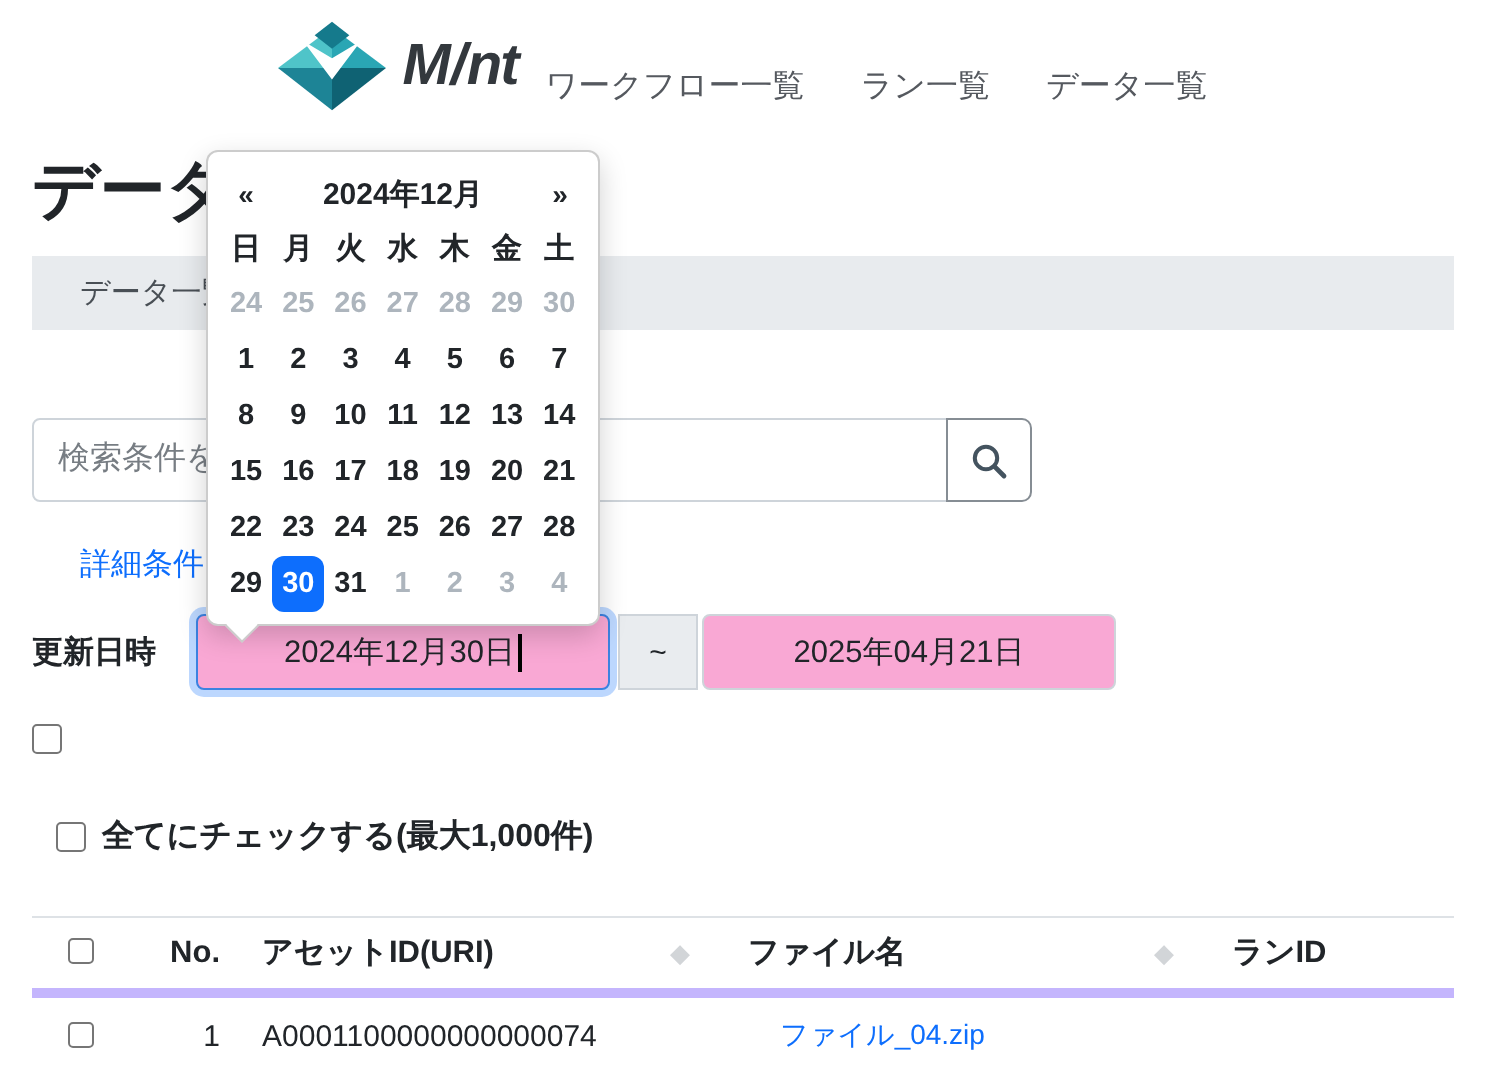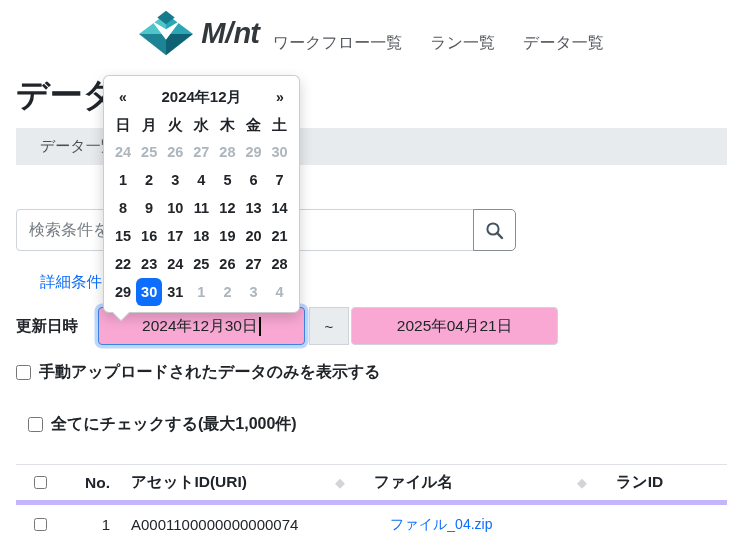--- a/index.html
+++ b/index.html
@@ -150,21 +150,20 @@
       </div>
       <div class="date-sep">~</div>
       <div class="date-input to">
         <span>2025年04月21日</span>
       </div>
     </div>
   </div>
 
   <label class="check-row">
     <input type="checkbox" style="">
-    <span>手動アップロードされたデータのみを表示する</span>
   </label>
 
   <label class="check-row second">
     <input type="checkbox" style="">
     <span>全てにチェックする(最大1,000件)</span>
   </label>
 
   <div class="table-wrap">
     <table>
       <thead>

